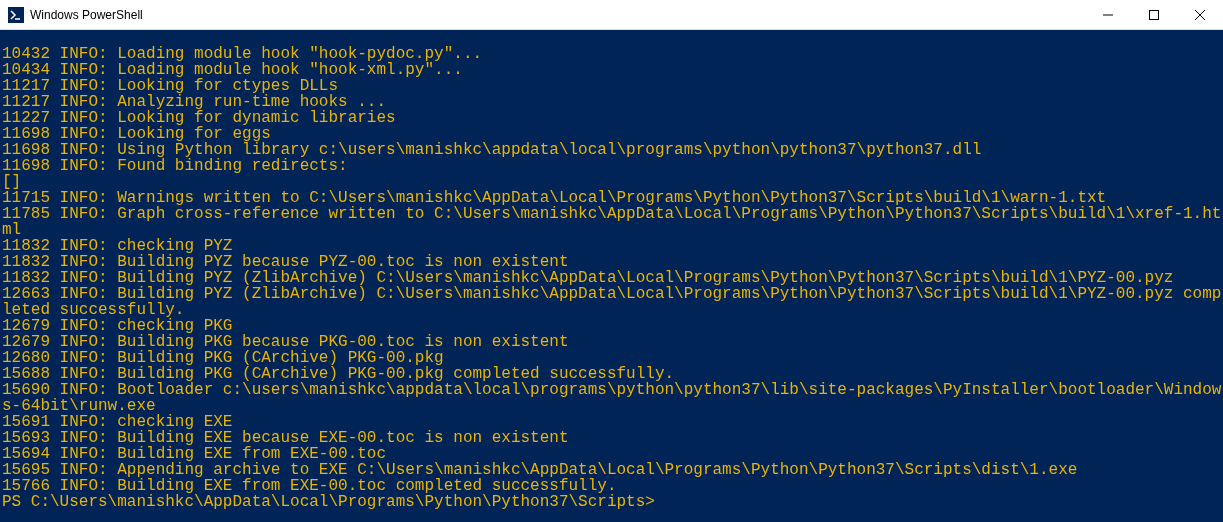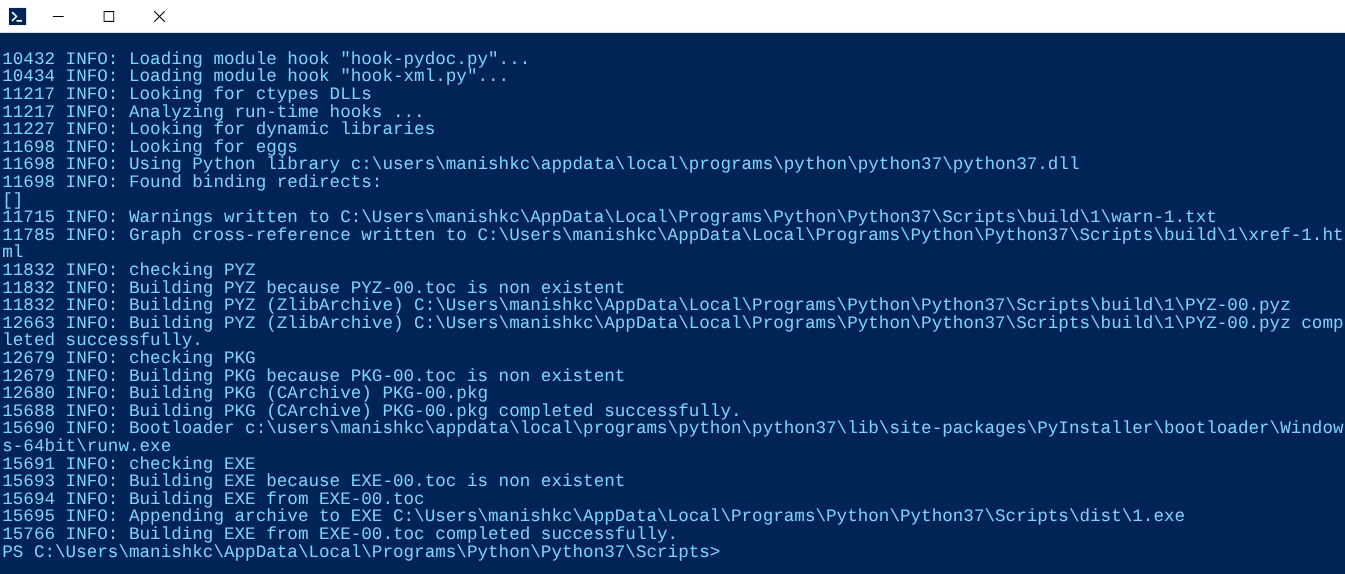--- a/index.html
+++ b/index.html
@@ -48,21 +48,21 @@
       display: flex;
       align-items: center;
       justify-content: center;
       cursor: default;
       font-size: 10px;
       color: #000;
     }
     .terminal {
       flex: 1;
       background: #012456;
-      color: #7dd3fc;
+      color: #eab308;
       font-family: Consolas, "Courier New", monospace;
       font-size: 16px;
       line-height: 16px;
       padding: 0px 0 0 2px;
       overflow-y: auto;
       overflow-x: hidden;
       white-space: pre-wrap;
       word-break: break-all;
       position: relative;
     }
@@ -96,20 +96,21 @@
 <body>
 
 <div class="titlebar">
   <span class="titlebar-icon">
     <svg width="16" height="16" viewBox="0 0 16 16">
       <rect x="0" y="0" width="16" height="16" fill="#012456"></rect>
       <path d="M3 4 L7 8 L3 12" stroke="#ffffff" stroke-width="1.5" fill="none"></path>
       <line x1="7" y1="12" x2="12" y2="12" stroke="#ffffff" stroke-width="1.5"></line>
     </svg>
   </span>
+  <span class="titlebar-title">Windows PowerShell</span>
   <div class="window-controls">
     <div class="window-btn">
       <svg width="10" height="10" viewBox="0 0 10 10">
           <line x1="0" y1="5" x2="10" y2="5" stroke="#000" stroke-width="1"></line>
         </svg>
     </div>
     <div class="window-btn">
       <svg width="10" height="10" viewBox="0 0 10 10">
           <rect x="0.5" y="0.5" width="9" height="9" fill="none" stroke="#000" stroke-width="1"></rect>
         </svg>

